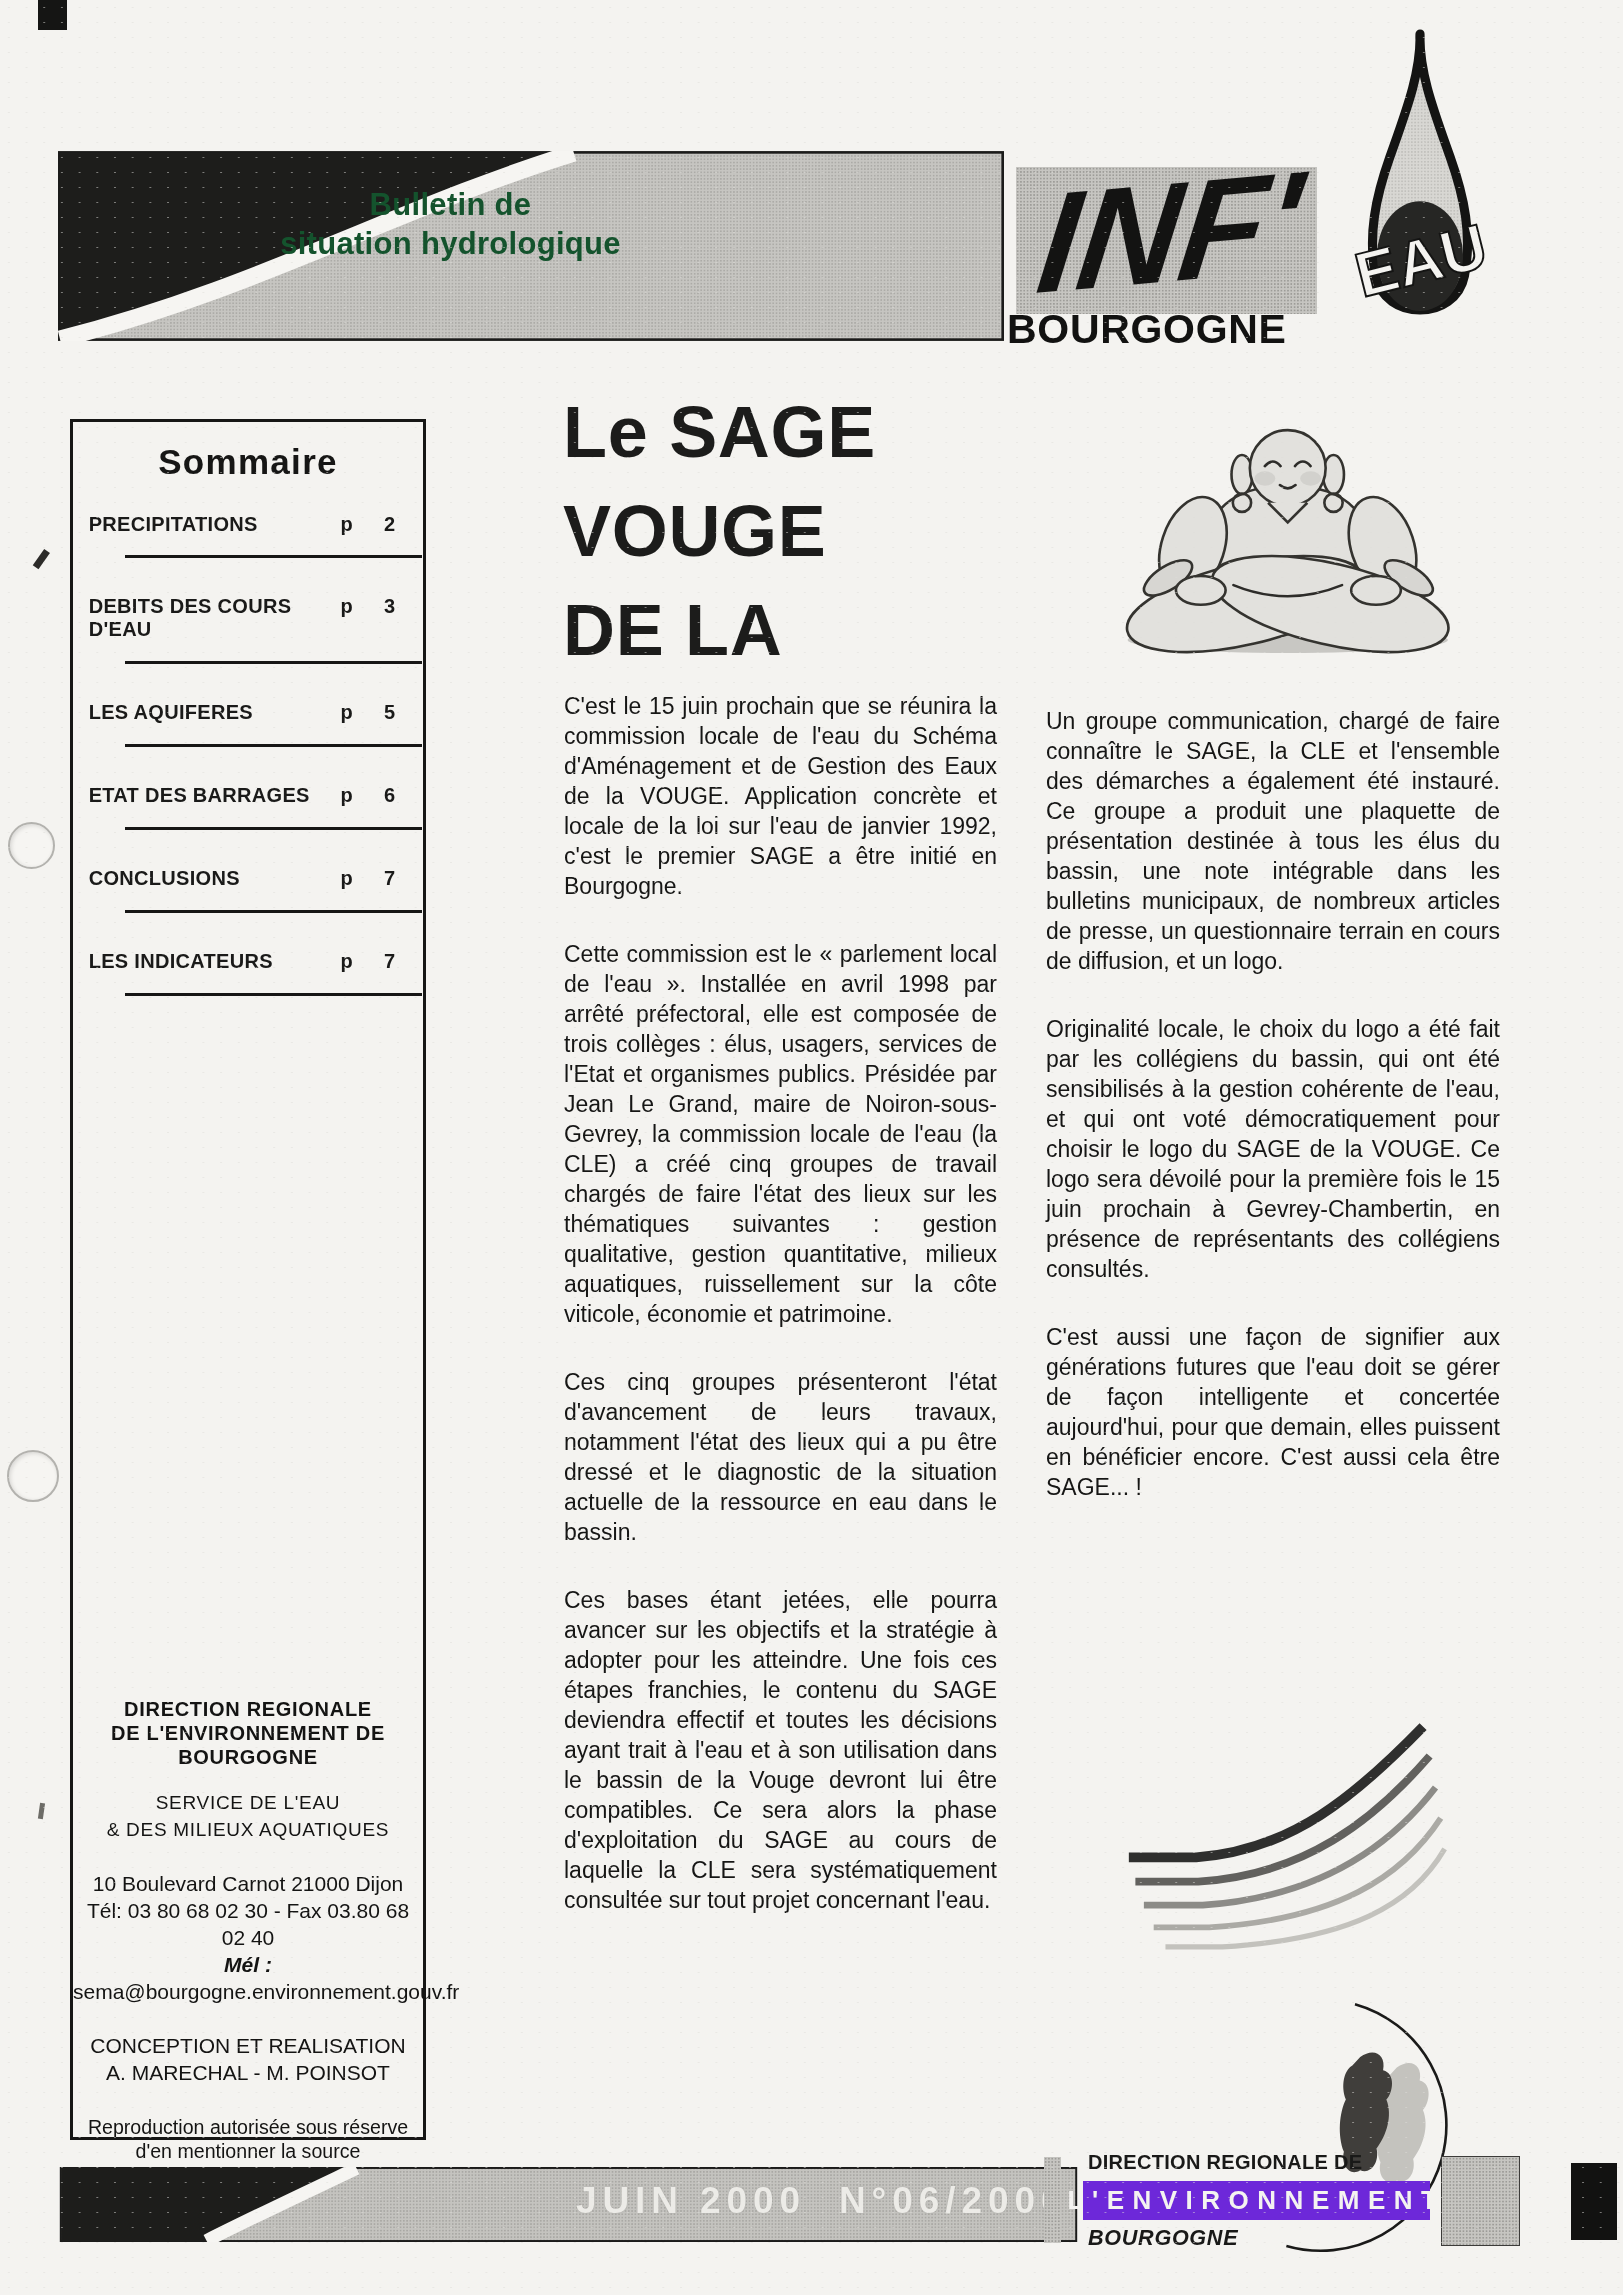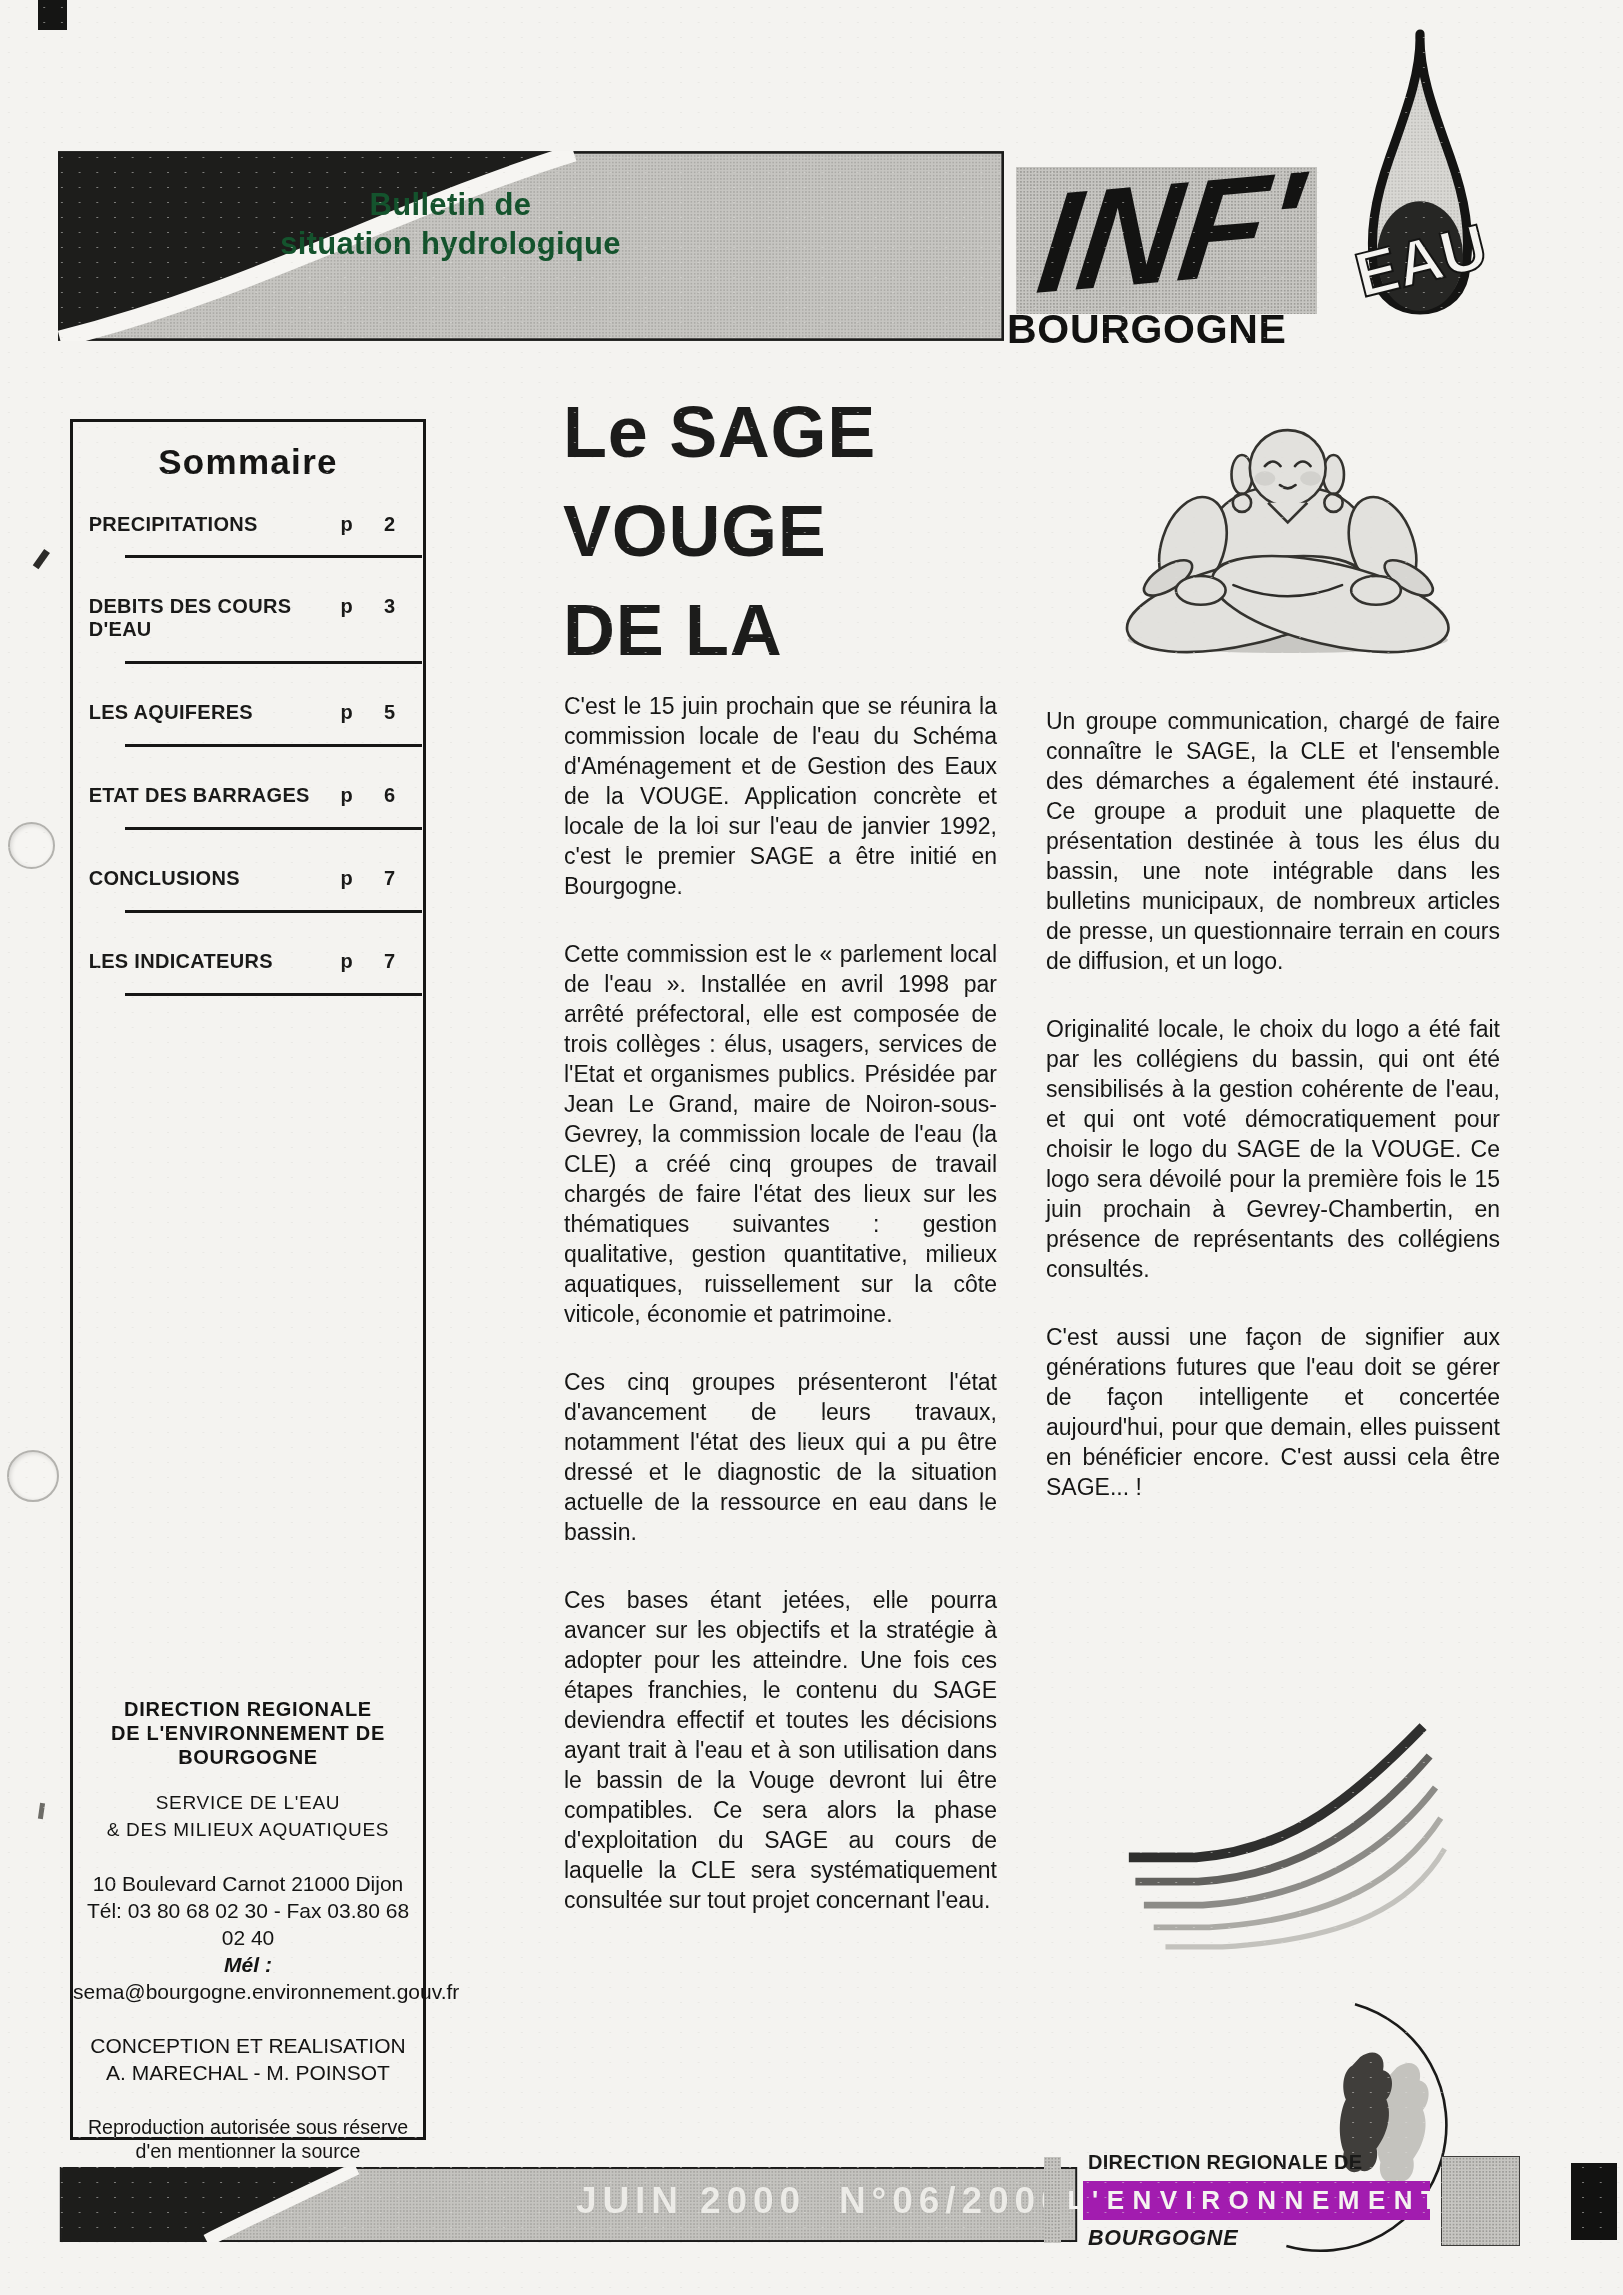--- a/index.html
+++ b/index.html
@@ -77,21 +77,21 @@
   
   .fband{left:58px;top:2167px;width:1021px;height:75px;}
   .fband-text{
     left:576px;top:2180px;width:497px;display:flex;gap:33px;
     font-size:37px;font-weight:bold;letter-spacing:5.9px;color:#ecebe7;
     text-shadow:0 0 1.3px #9b9a96;
   }
   .diren{left:1044px;top:1995px;width:488px;height:281px;}
   .diren-l1{position:absolute;left:44px;top:156px;font-size:20px;font-weight:bold;color:#191918;letter-spacing:0.3px;}
   .diren-band{
-    position:absolute;left:39px;top:186px;width:347px;height:39px;background:#a21caf;
+    position:absolute;left:39px;top:186px;width:347px;height:39px;background:#6d28d9;
     display:flex;align-items:center;justify-content:center;
   }
   .diren-band span{color:#f4f3f0;font-size:26px;font-weight:bold;letter-spacing:8.5px;}
   .diren-l3{position:absolute;left:44px;top:230px;font-size:21.6px;font-weight:bold;font-style:italic;color:#191918;letter-spacing:0.7px;}
   .diren-tab-left{position:absolute;left:0;top:162px;width:17px;height:86px;}
   .diren-tab-right{position:absolute;left:397px;top:161px;width:77px;height:88px;border:1.3px solid #3c3b39;}
   .corner-mark{left:38px;top:0;width:29px;height:30px;background:#151514;}
   .edge-square{left:1571px;top:2163px;width:46px;height:77px;background:#121211;}
   .hole{border-radius:50%;background:#f6f5f2;border:2px solid #b3b2ae;box-shadow:inset 1.3px 1.3px 4.6px rgba(0,0,0,.13);}
   .hole1{left:7.9px;top:822px;width:43px;height:43px;}

